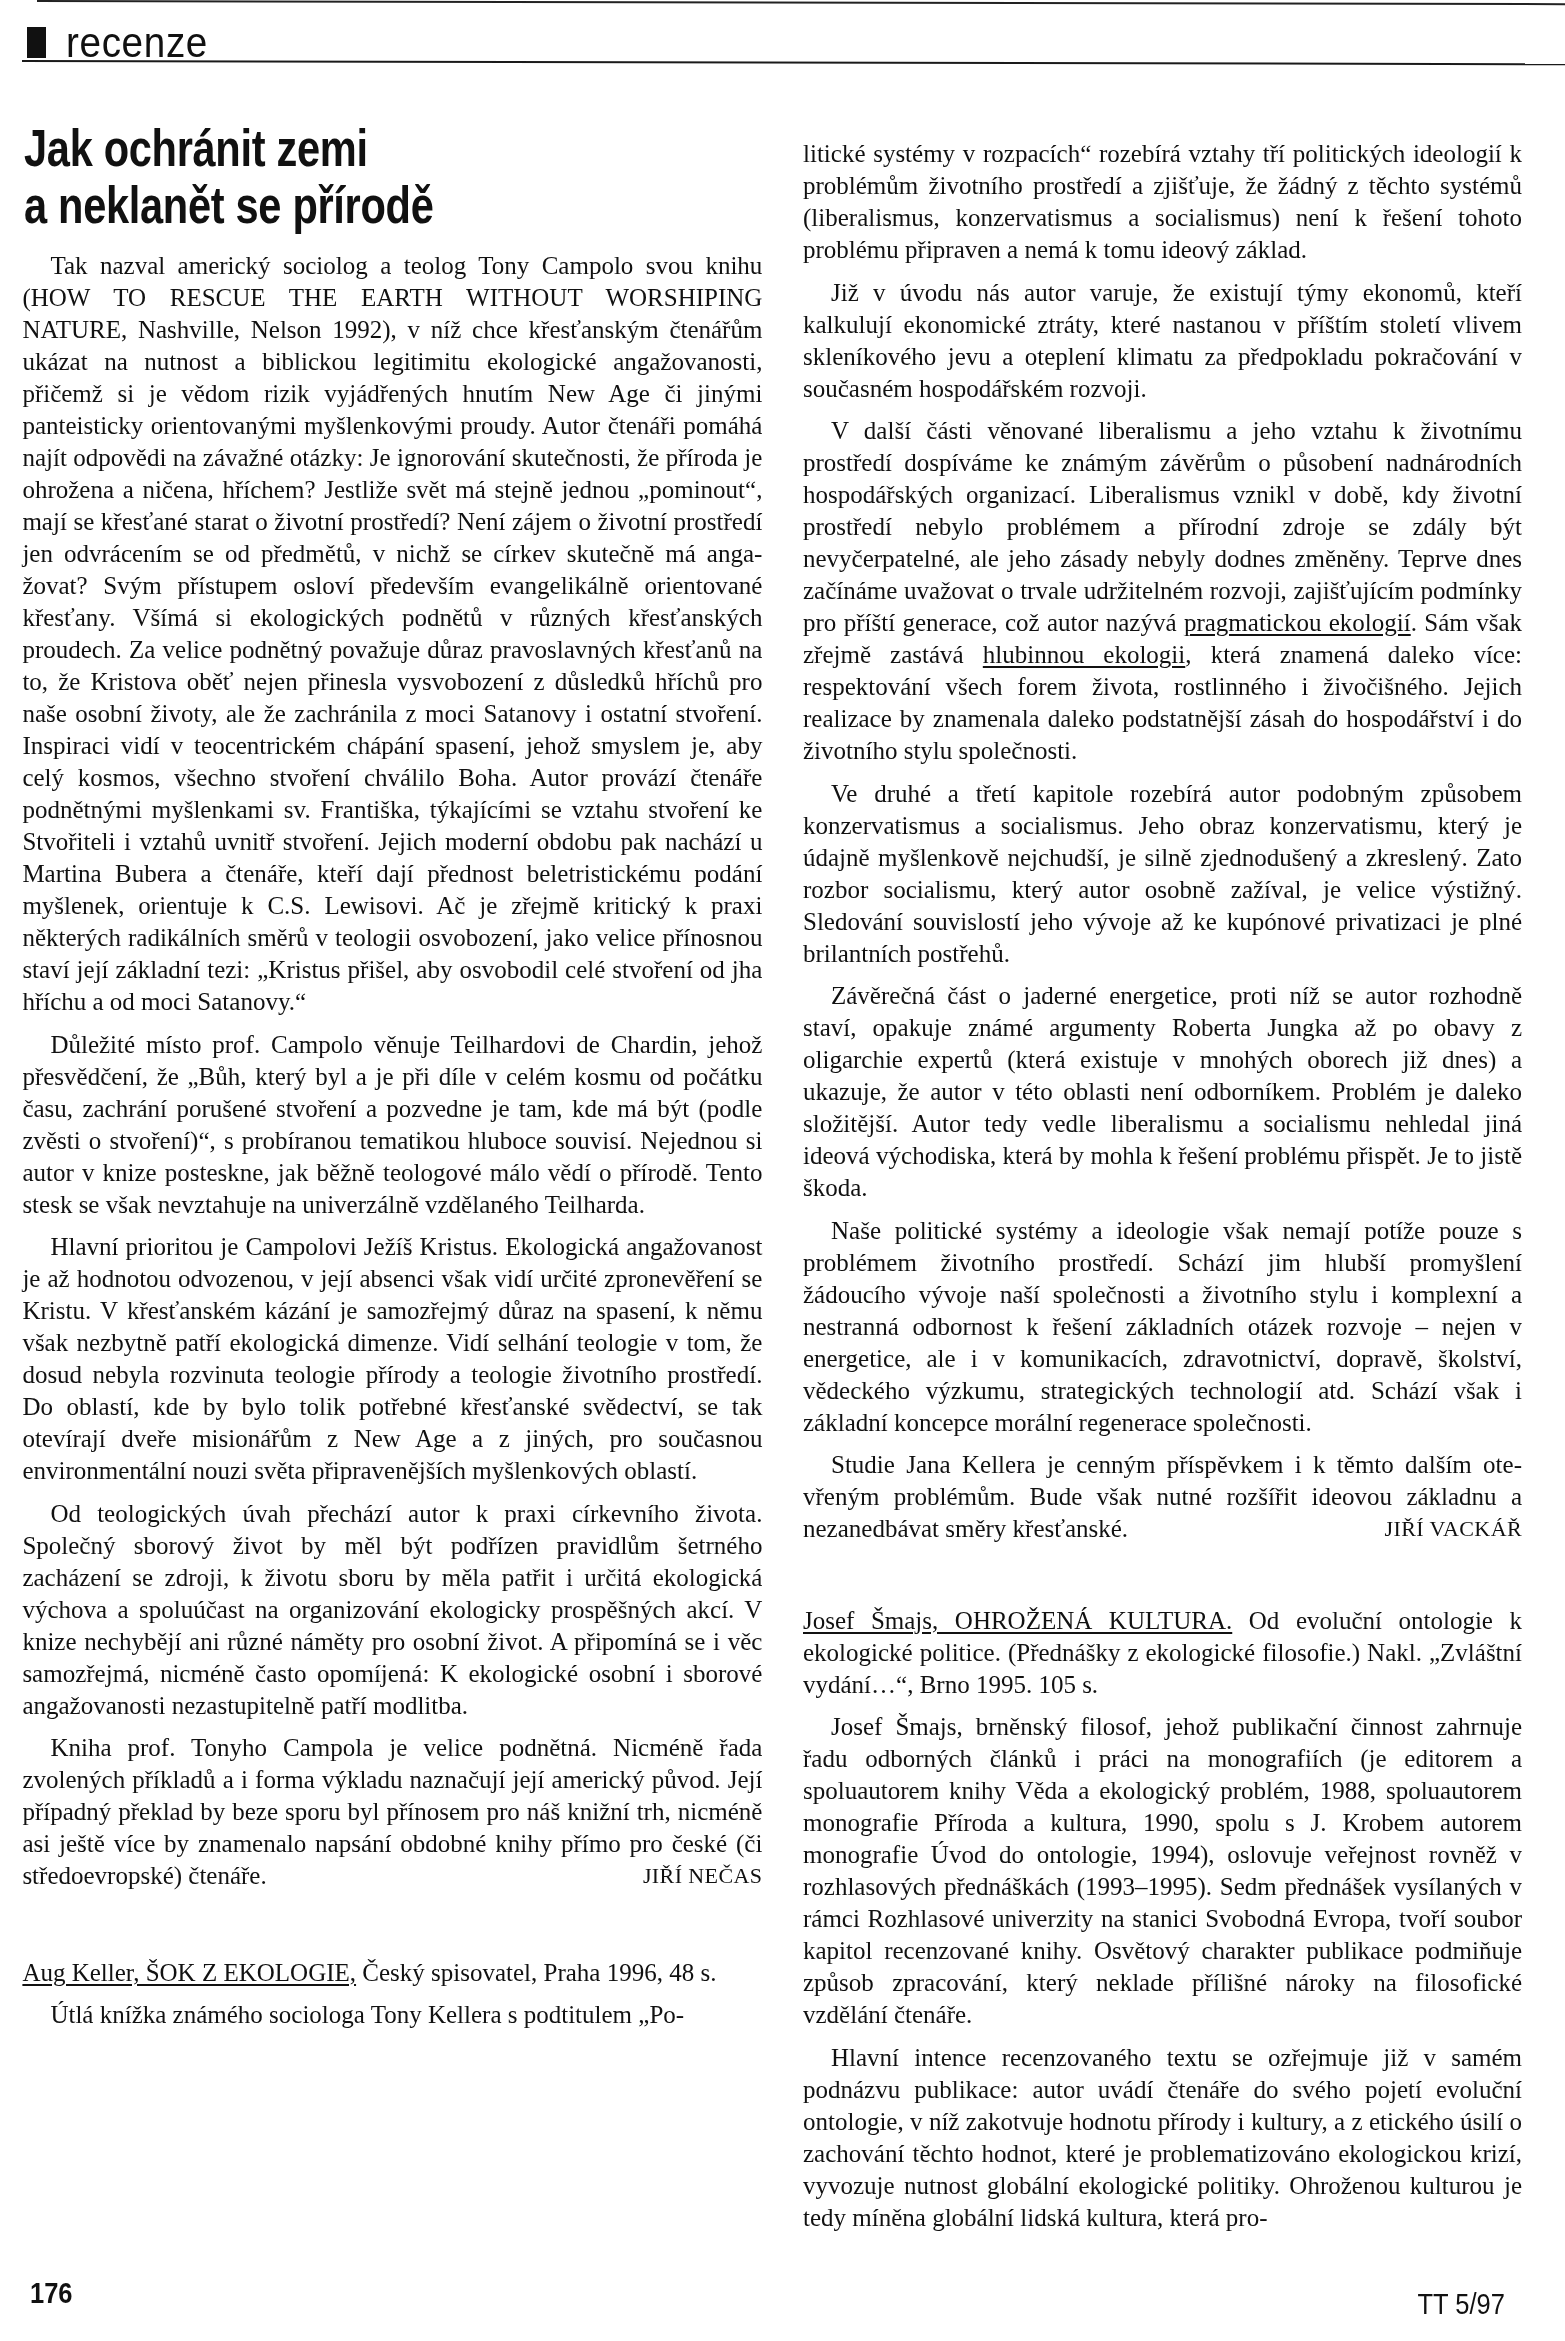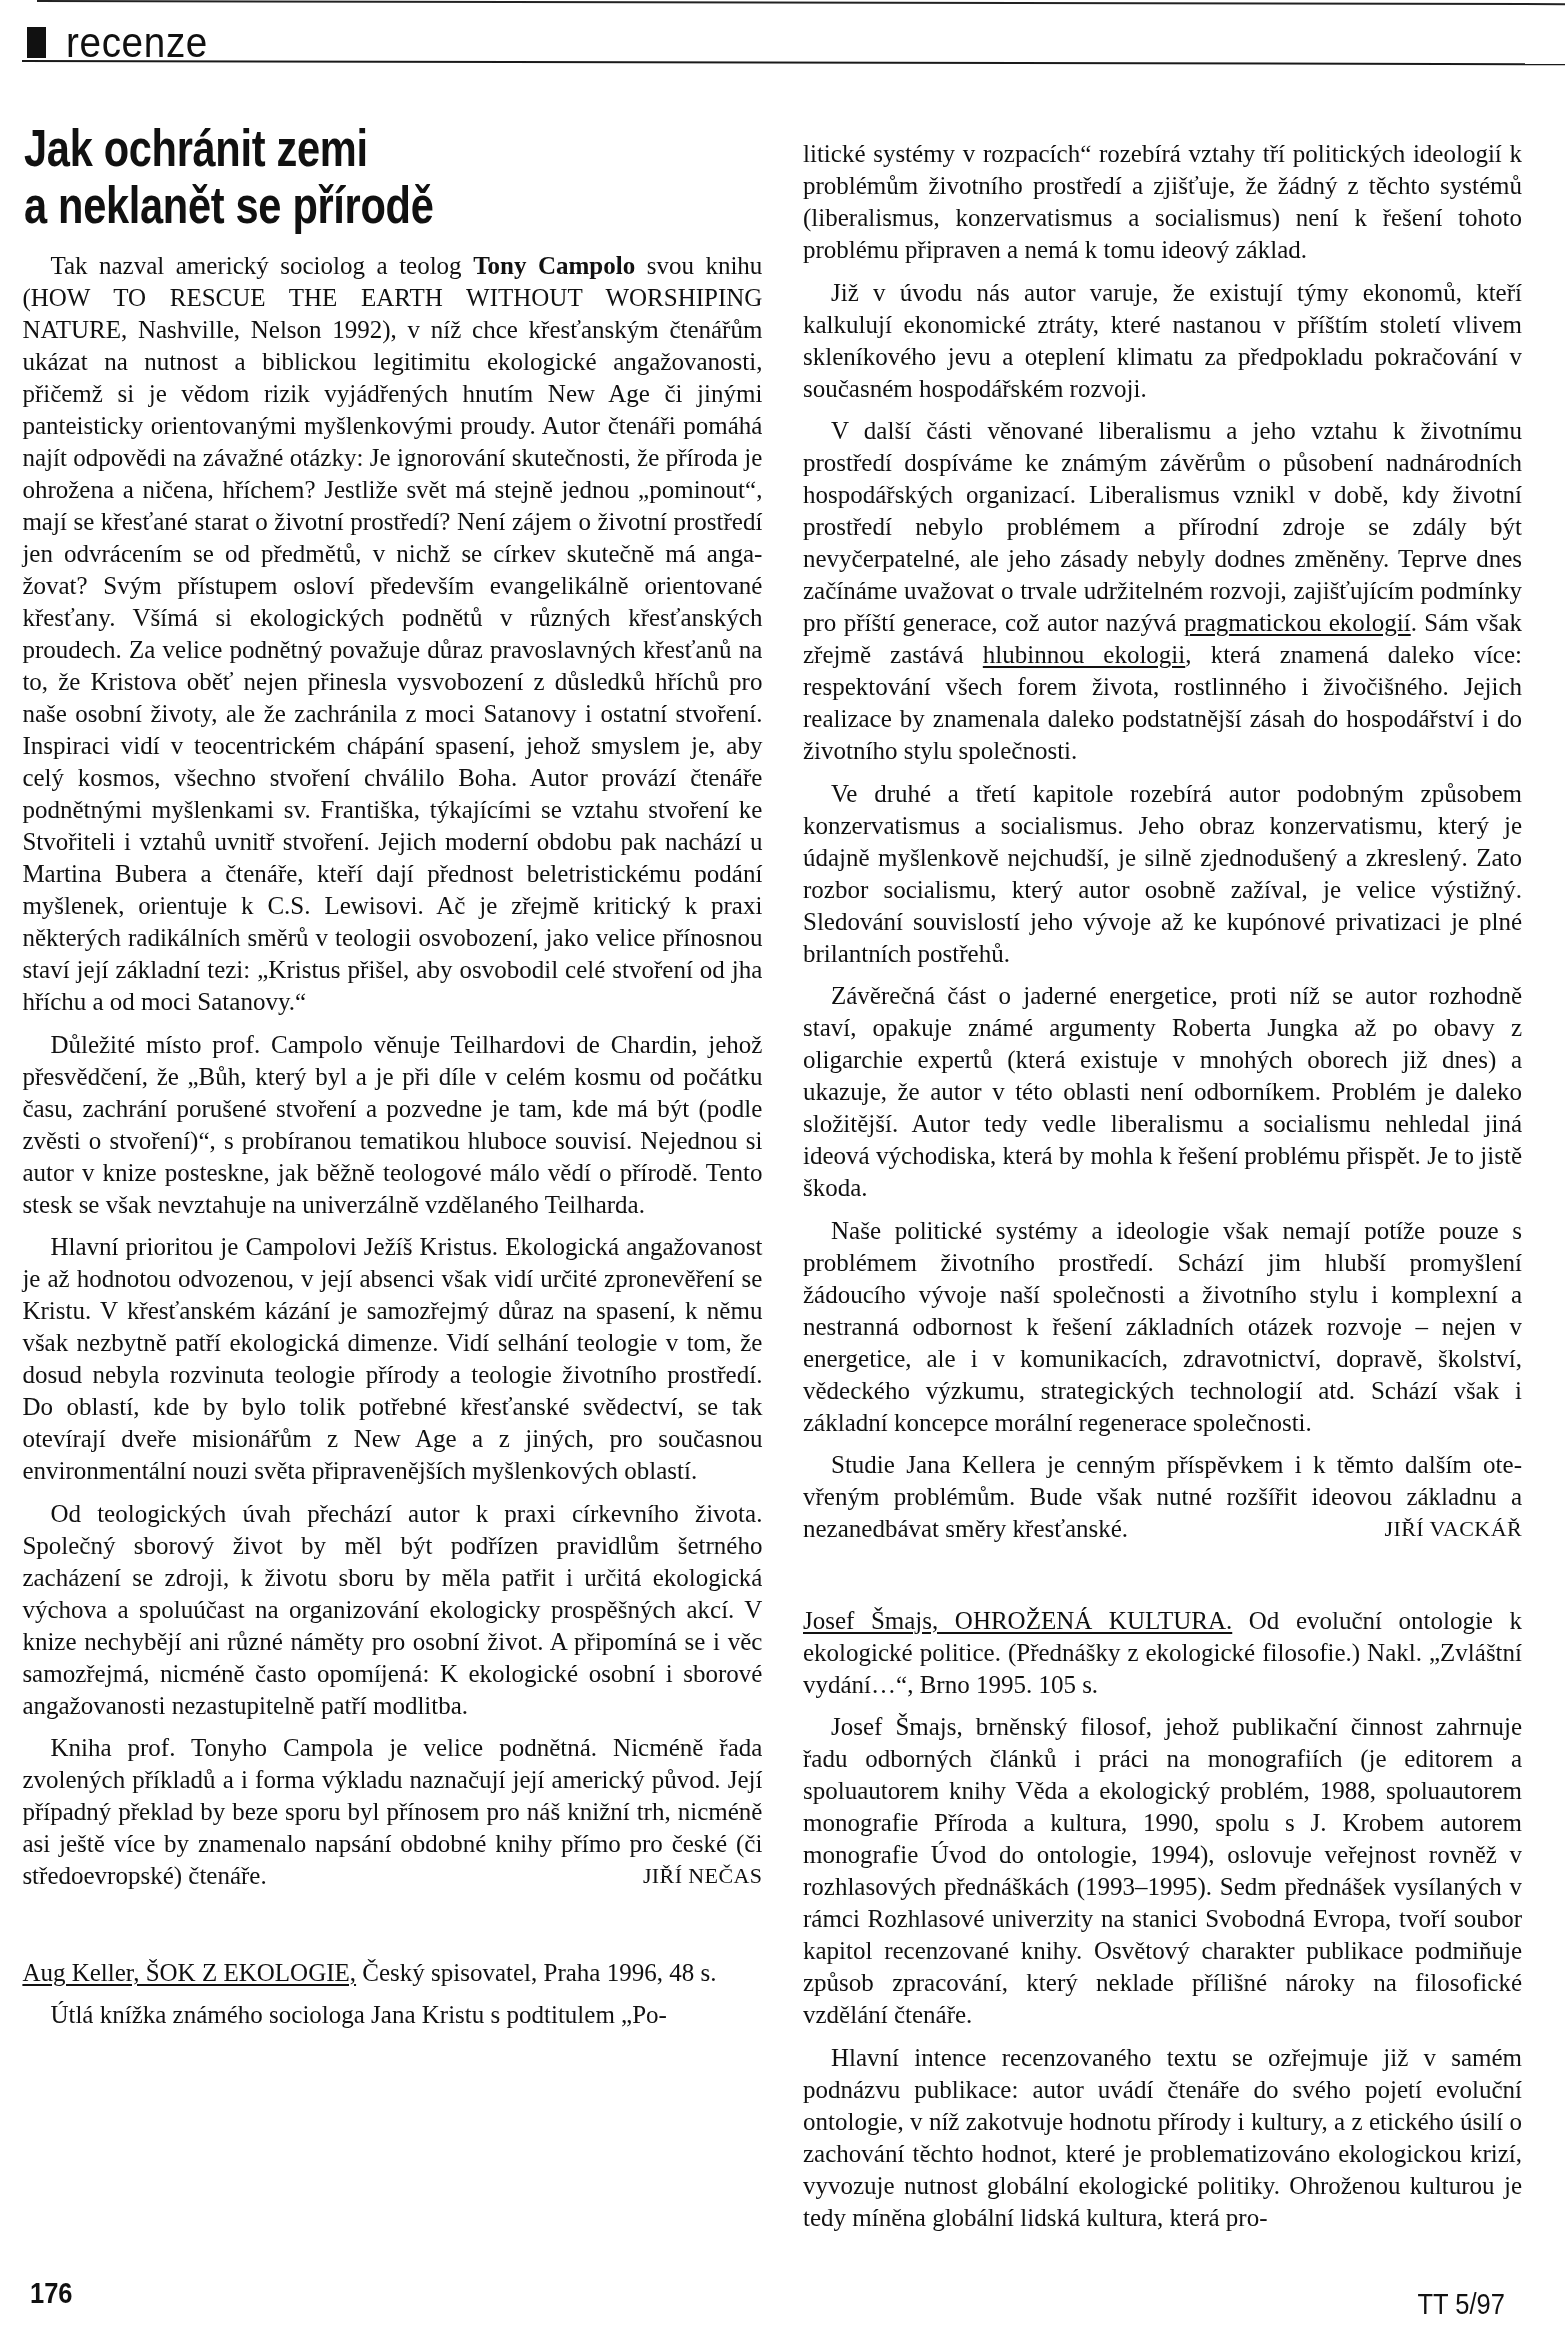--- a/index.html
+++ b/index.html
@@ -30,21 +30,21 @@
     font-weight: bold; font-size: 52px; line-height: 57px; margin: 0 0 16.4px 1.5px;
     transform: scaleX(0.8); transform-origin: left top; width: 125%;
     letter-spacing: -0.4px;
   }
   p.body {
     margin: 0 0 10.5px 0; font-size: 25px; line-height: 32px;
     text-align: justify; text-indent: 28px; hyphens: manual;
   }
   p.body.noindent { text-indent: 0; margin-top: 9px; }
   .signature { float: right; font-size: 22px; letter-spacing: 0.4px; }
-  .bold { font-weight: bold; }
+  .bold { font-weight: normal; }
   .u { text-decoration: underline; text-decoration-thickness: 1.5px; text-underline-offset: 3px; }
   .spacer-l { height: 45px; }
   .spacer-r { height: 40px; }
   .page-number {
     position: absolute; left: 30px; top: 2276px;
     font-family: "Liberation Sans", "DejaVu Sans", sans-serif; font-weight: bold; font-size: 30px;
     transform: scaleX(0.85); transform-origin: left top;
   }
   .issue {
     position: absolute; right: 60px; top: 2287px;
@@ -71,21 +71,21 @@
   <p class="body"><span>Tak nazval americký sociolog a teolog </span><span class="bold">Tony Campolo</span><span> svou knihu (HOW TO RESCUE THE EARTH WITHOUT WORSHI­PING NATURE, Nashville, Nelson 1992), v níž chce křesťan­ským čtenářům ukázat na nutnost a biblickou legitimitu ekologic­ké angažovanosti, přičemž si je vědom rizik vyjádřených hnutím New Age či jinými panteisticky orientovanými myšlenkovými proudy. Autor čtenáři pomáhá najít odpovědi na závažné otázky: Je ignorování skutečnosti, že příroda je ohrožena a ničena, hří­chem? Jestliže svět má stejně jednou „pominout“, mají se křesťané starat o životní prostředí? Není zájem o životní prostředí jen odvrácením se od předmětů, v nichž se církev skutečně má anga­žovat? Svým přístupem osloví především evangelikálně oriento­vané křesťany. Všímá si ekologických podnětů v různých křesťan­ských proudech. Za velice podnětný považuje důraz pra­voslavných křesťanů na to, že Kristova oběť nejen přinesla vysvo­bození z důsledků hříchů pro naše osobní životy, ale že zachránila z moci Satanovy i ostatní stvoření. Inspiraci vidí v teocentrickém chápání spasení, jehož smyslem je, aby celý kosmos, všechno stvoření chválilo Boha. Autor provází čtenáře podnětnými myš­lenkami sv. Františka, týkajícími se vztahu stvoření ke Stvořiteli i vztahů uvnitř stvoření. Jejich moderní obdobu pak nachází u Martina Bubera a čtenáře, kteří dají přednost beletristickému po­dání myšlenek, orientuje k C.S. Lewisovi. Ač je zřejmě kritický k praxi některých radikálních směrů v teologii osvobození, jako velice přínosnou staví její základní tezi: „Kristus přišel, aby osvo­bodil celé stvoření od jha hříchu a od moci Satanovy.“</span></p>
 
   <p class="body">Důležité místo prof. Campolo věnuje Teilhardovi de Chardin, jehož přesvědčení, že „Bůh, který byl a je při díle v celém kosmu od počátku času, zachrání porušené stvoření a pozvedne je tam, kde má být (podle zvěsti o stvoření)“, s probíranou tematikou hlu­boce souvisí. Nejednou si autor v knize posteskne, jak běžně teo­logové málo vědí o přírodě. Tento stesk se však nevztahuje na uni­verzálně vzdělaného Teilharda.</p>
   <p class="body">Hlavní prioritou je Campolovi Ježíš Kristus. Ekologická anga­žovanost je až hodnotou odvozenou, v její absenci však vidí určité zpronevěření se Kristu. V křesťanském kázání je samozřejmý dů­raz na spasení, k němu však nezbytně patří ekologická dimenze. Vidí selhání teologie v tom, že dosud nebyla rozvinuta teologie přírody a teologie životního prostředí. Do oblastí, kde by bylo to­lik potřebné křesťanské svědectví, se tak otevírají dveře misioná­řům z New Age a z jiných, pro současnou environmentální nouzi světa připravenějších myšlenkových oblastí.</p>
   <p class="body">Od teologických úvah přechází autor k praxi církevního života. Společný sborový život by měl být podřízen pravidlům šetrného zacházení se zdroji, k životu sboru by měla patřit i určitá ekolo­gická výchova a spoluúčast na organizování ekologicky prospěš­ných akcí. V knize nechybějí ani různé náměty pro osobní život. A připomíná se i věc samozřejmá, nicméně často opomíjená: K ekologické osobní i sborové angažovanosti nezastupitelně pat­ří modlitba.</p>
   <p class="body"><span>Kniha prof. Tonyho Campola je velice podnětná. Nicméně řada zvolených příkladů a i forma výkladu naznačují její americký pů­vod. Její případný překlad by beze sporu byl přínosem pro náš knižní trh, nicméně asi ještě více by znamenalo napsání obdobné knihy přímo pro české (či středoevropské) čtenáře.</span> <span class="signature">JIŘÍ NEČAS</span></p>
 
   <div class="spacer-l"></div>
 
   <p class="body noindent"><span class="u">Aug Keller, ŠOK Z EKOLOGIE,</span><span> Český spisovatel, Praha 1996, 48 s.</span></p>
-  <p class="body" style="text-align:left;">Útlá knížka známého sociologa Jana Kristu s podtitulem „Po-</p>
+  <p class="body" style="text-align:left;">Útlá knížka známého sociologa Tony Kellera s podtitulem „Po-</p>
 </div>
 
 <div class="col col-right">
   <p class="body noindent">litické systémy v rozpacích“ rozebírá vztahy tří politických ideo­logií k problémům životního prostředí a zjišťuje, že žádný z těchto systémů (liberalismus, konzervatismus a socialismus) není k řeše­ní tohoto problému připraven a nemá k tomu ideový základ.</p>
   <p class="body">Již v úvodu nás autor varuje, že existují týmy ekonomů, kteří kalkulují ekonomické ztráty, které nastanou v příštím století vli­vem skleníkového jevu a oteplení klimatu za předpokladu pokra­čování v současném hospodářském rozvoji.</p>
   <p class="body"><span>V další části věnované liberalismu a jeho vztahu k životnímu prostředí dospíváme ke známým závěrům o působení nadná­rodních hospodářských organizací. Liberalismus vznikl v době, kdy životní prostředí nebylo problémem a přírodní zdroje se zdály být nevyčerpatelné, ale jeho zásady nebyly dodnes změněny. Te­prve dnes začínáme uvažovat o trvale udržitelném rozvoji, zajišťu­jícím podmínky pro příští generace, což autor nazývá </span><span class="u">pragmatic­kou ekologií</span><span>. Sám však zřejmě zastává </span><span class="u">hlubinnou ekologii</span><span>, která znamená daleko více: respektování všech forem života, rostlinné­ho i živočišného. Jejich realizace by znamenala daleko podstatněj­ší zásah do hospodářství i do životního stylu společnosti.</span></p>
   <p class="body">Ve druhé a třetí kapitole rozebírá autor podobným způsobem konzervatismus a socialismus. Jeho obraz konzervatismu, který je údajně myšlenkově nejchudší, je silně zjednodušený a zkreslený. Zato rozbor socialismu, který autor osobně zažíval, je velice vý­stižný. Sledování souvislostí jeho vývoje až ke kupónové privati­zaci je plné brilantních postřehů.</p>
   <p class="body">Závěrečná část o jaderné energetice, proti níž se autor rozhodně staví, opakuje známé argumenty Roberta Jungka až po obavy z oligarchie expertů (která existuje v mnohých oborech již dnes) a ukazuje, že autor v této oblasti není odborníkem. Problém je da­leko složitější. Autor tedy vedle liberalismu a socialismu nehledal jiná ideová východiska, která by mohla k řešení problému přispět. Je to jistě škoda.</p>
   <p class="body">Naše politické systémy a ideologie však nemají potíže pouze s problémem životního prostředí. Schází jim hlubší promyšlení žádoucího vývoje naší společnosti a životního stylu i komplexní a nestranná odbornost k řešení základních otázek rozvoje – nejen v energetice, ale i v komunikacích, zdravotnictví, dopravě, škol­ství, vědeckého výzkumu, strategických technologií atd. Schází však i základní koncepce morální regenerace společnosti.</p>
   <p class="body"><span>Studie Jana Kellera je cenným příspěvkem i k těmto dalším ote­vřeným problémům. Bude však nutné rozšířit ideovou základnu a nezanedbávat směry křesťanské.</span> <span class="signature">JIŘÍ VACKÁŘ</span></p>

